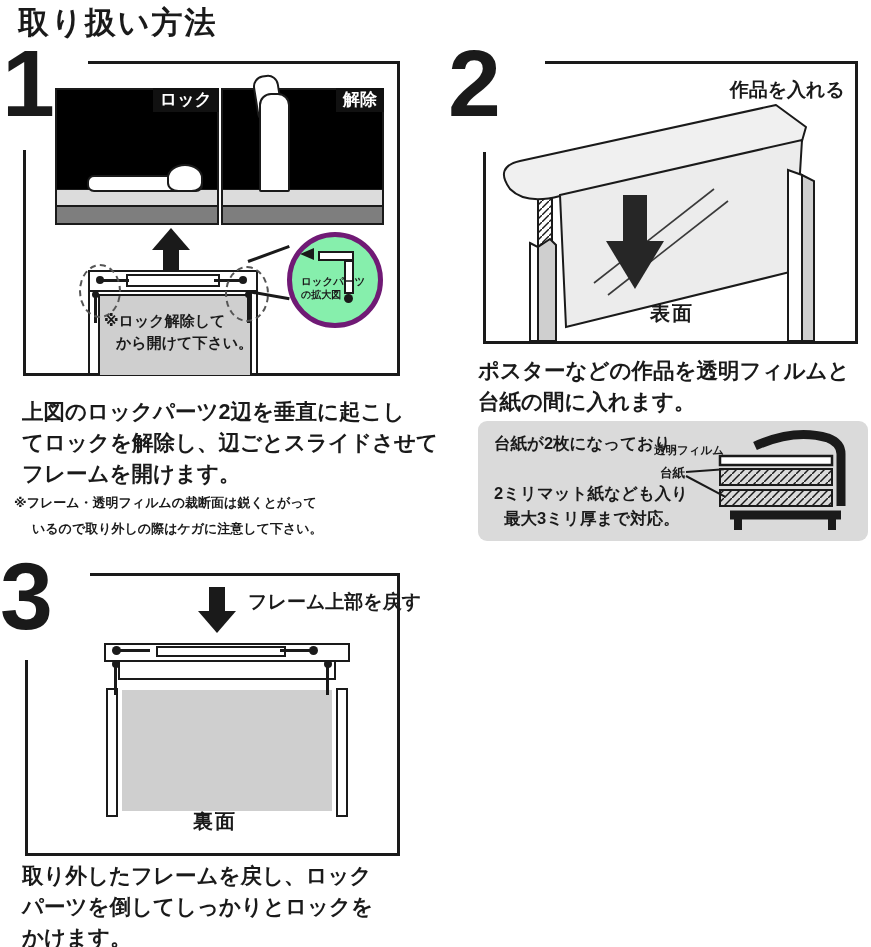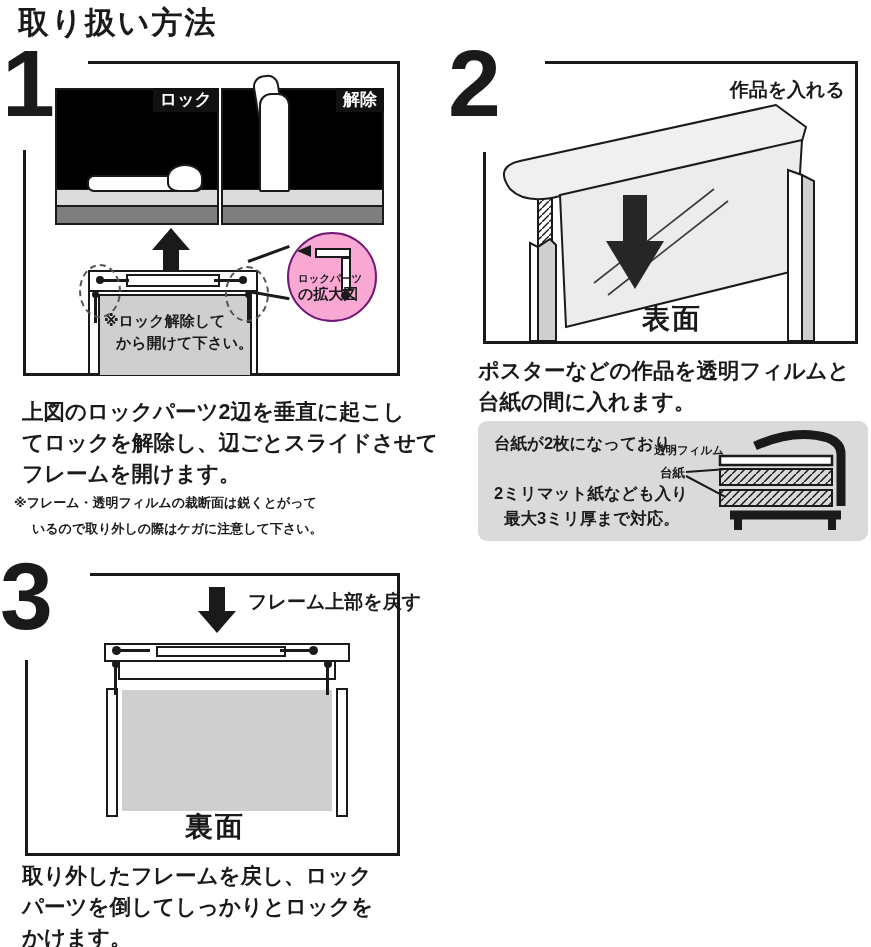--- a/index.html
+++ b/index.html
@@ -21,29 +21,29 @@
   .lever{position:absolute;background:#fff;border:2px solid #1a1a1a;}
   .arrow-up-tri{position:absolute;width:0;height:0;border-left:19px solid transparent;
                 border-right:19px solid transparent;border-bottom:22px solid #1a1a1a;}
   .arrow-dn-tri{position:absolute;width:0;height:0;border-left:19px solid transparent;
                 border-right:19px solid transparent;border-top:22px solid #1a1a1a;}
   .stem{position:absolute;background:#1a1a1a;}
   .dot{position:absolute;background:#1a1a1a;border-radius:50%;}
   .dashc{position:absolute;border:2px dashed #555;border-radius:50%;}
   .whitebox{position:absolute;background:#fff;border:2px solid #1a1a1a;}
   .graybox{position:absolute;background:#cfcfcf;}
-  .circle{position:absolute;width:86px;height:86px;border:2px solid #701a75;border-radius:50%;
-          background:#f9a8d4;z-index:6;}
+  .circle{position:absolute;width:86px;height:86px;border:5px solid #701a75;border-radius:50%;
+          background:#86efac;z-index:6;}
   .leader{position:absolute;height:3px;background:#1a1a1a;transform-origin:left center;z-index:5;}
   .infobox{position:absolute;left:478px;top:421px;width:390px;height:120px;background:#dadada;
            border-radius:9px;}
   .info-line{font-size:16.5px;line-height:25px;}
   .small-lab{font-size:11.5px;font-weight:700;white-space:nowrap;}
   .wedge{position:absolute;height:2px;background:#1a1a1a;transform-origin:left center;}
-  .biglab{font-size:28px;font-weight:900;letter-spacing:2px;}
+  .biglab{font-size:20px;font-weight:900;letter-spacing:2px;}
 </style>
 </head>
 <body>
 
 <div id="page">
 
   <div class="title">取り扱い方法</div>
 
   <div class="num" style="left:2px;top:42px;">1</div>
   <div class="ln" style="left:88px;top:61px;width:312px;height:3px;"></div>
@@ -92,21 +92,21 @@
   </div>
 
   <div class="leader" style="left:248px;top:260px;width:44px;transform:rotate(-20deg);"></div>
   <div class="leader" style="left:248px;top:290px;width:42px;transform:rotate(10deg);"></div>
   <div class="circle" style="left:287px;top:232px;">
     <div class="whitebox" style="left:26px;top:14px;width:32px;height:6px;"></div>
     <div class="abs" style="left:8px;top:11px;width:0;height:0;border-top:6px solid transparent;border-bottom:6px solid transparent;border-right:14px solid #1a1a1a;"></div>
     <div class="whitebox" style="left:52px;top:23px;width:6px;height:30px;"></div>
     <div class="dot" style="left:52px;top:57px;width:9px;height:9px;"></div>
     <div class="jtxt" style="left:9px;top:38px;font-size:10.5px;">ロックパーツ</div>
-    <div class="jtxt" style="left:9px;top:51px;font-size:15px;">の拡大図</div>
+    <div class="jtxt" style="left:9px;top:51px;font-size:10px;">の拡大図</div>
   </div>
 
   <div class="jtxt body-l" style="left:22px;top:397px;">上図のロックパーツ2辺を垂直に起こし</div>
   <div class="jtxt body-l" style="left:22px;top:428px;">てロックを解除し、辺ごとスライドさせて</div>
   <div class="jtxt body-l" style="left:22px;top:459px;">フレームを開けます。</div>
   <div class="jtxt caution" style="left:14px;top:490px;">※フレーム・透明フィルムの裁断面は鋭くとがって</div>
   <div class="jtxt caution" style="left:32px;top:516px;">いるので取り外しの際はケガに注意して下さい。</div>
 
   <div class="num" style="left:448px;top:42px;">2</div>
   <div class="ln" style="left:545px;top:61px;width:313px;height:3px;"></div>

